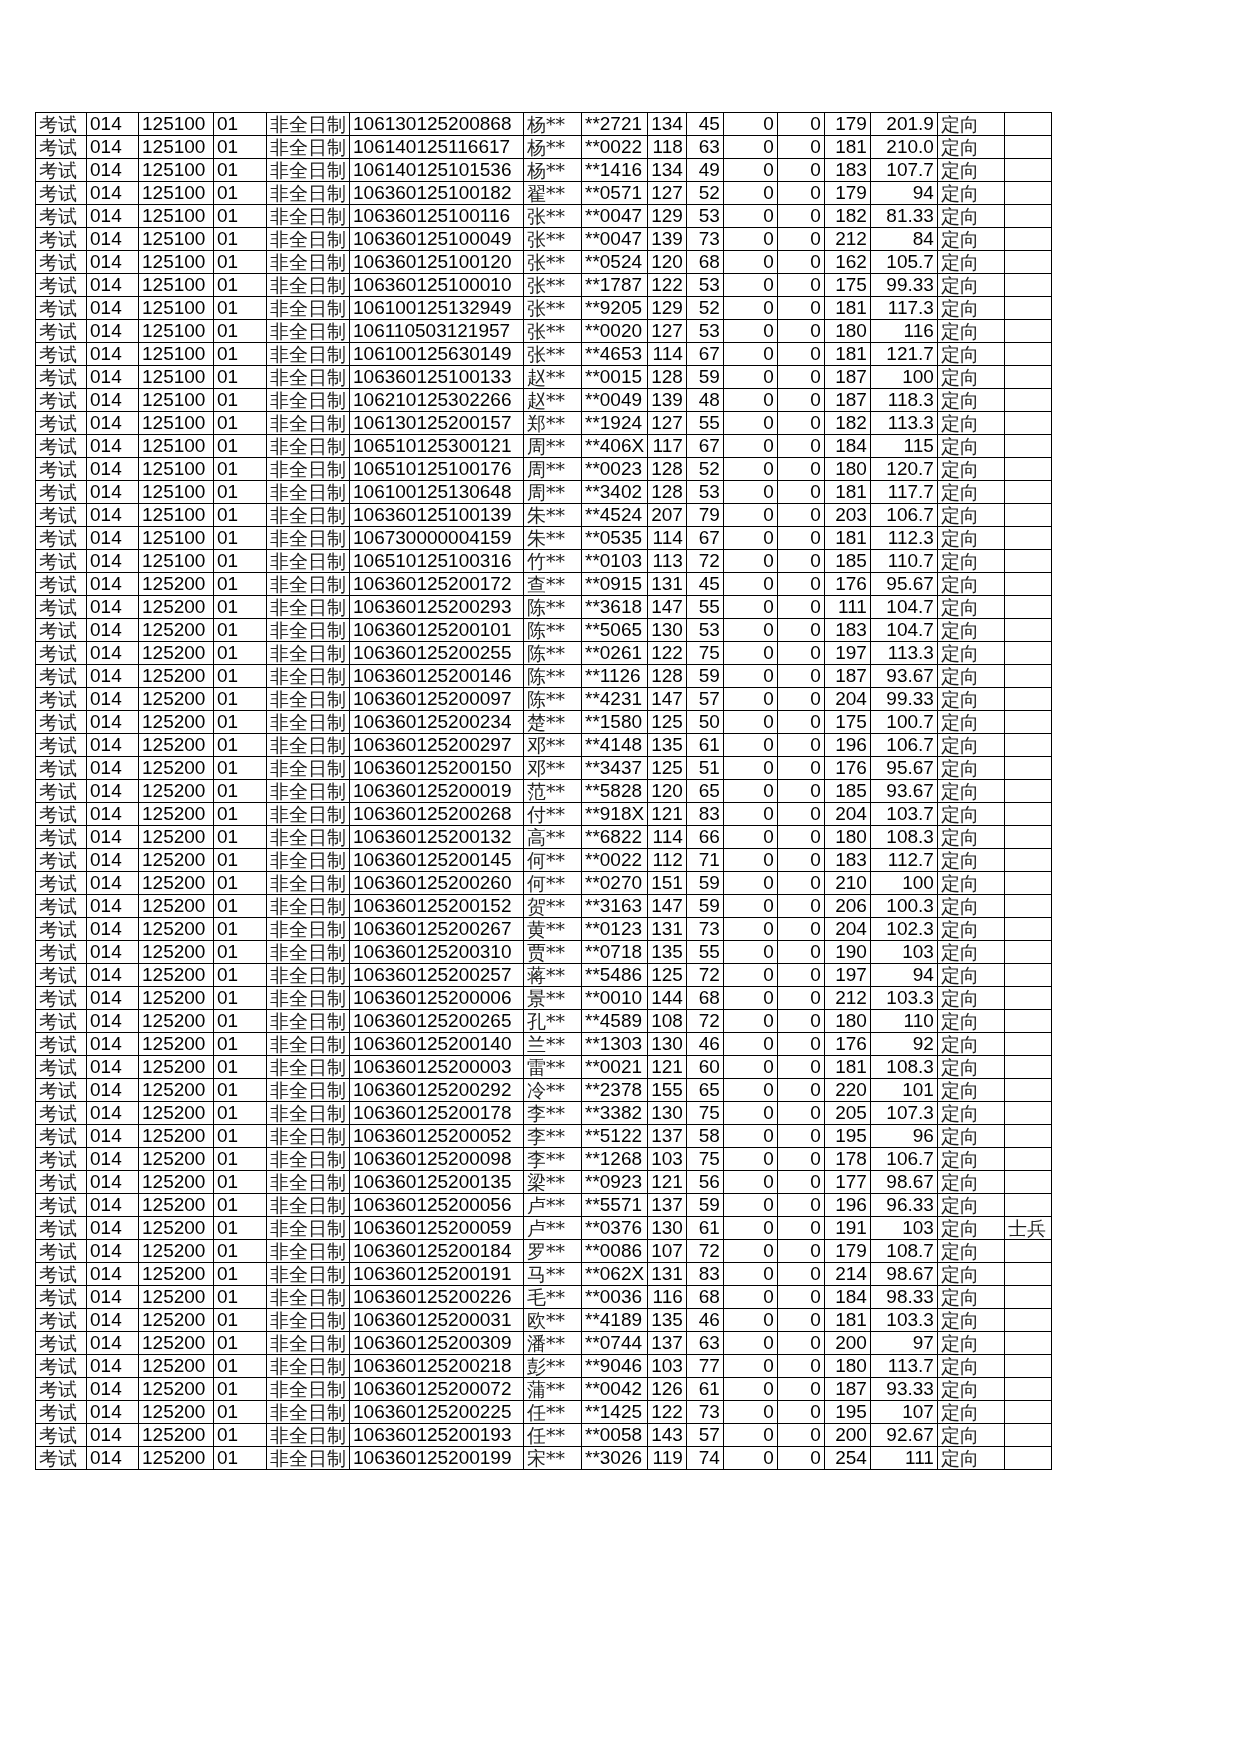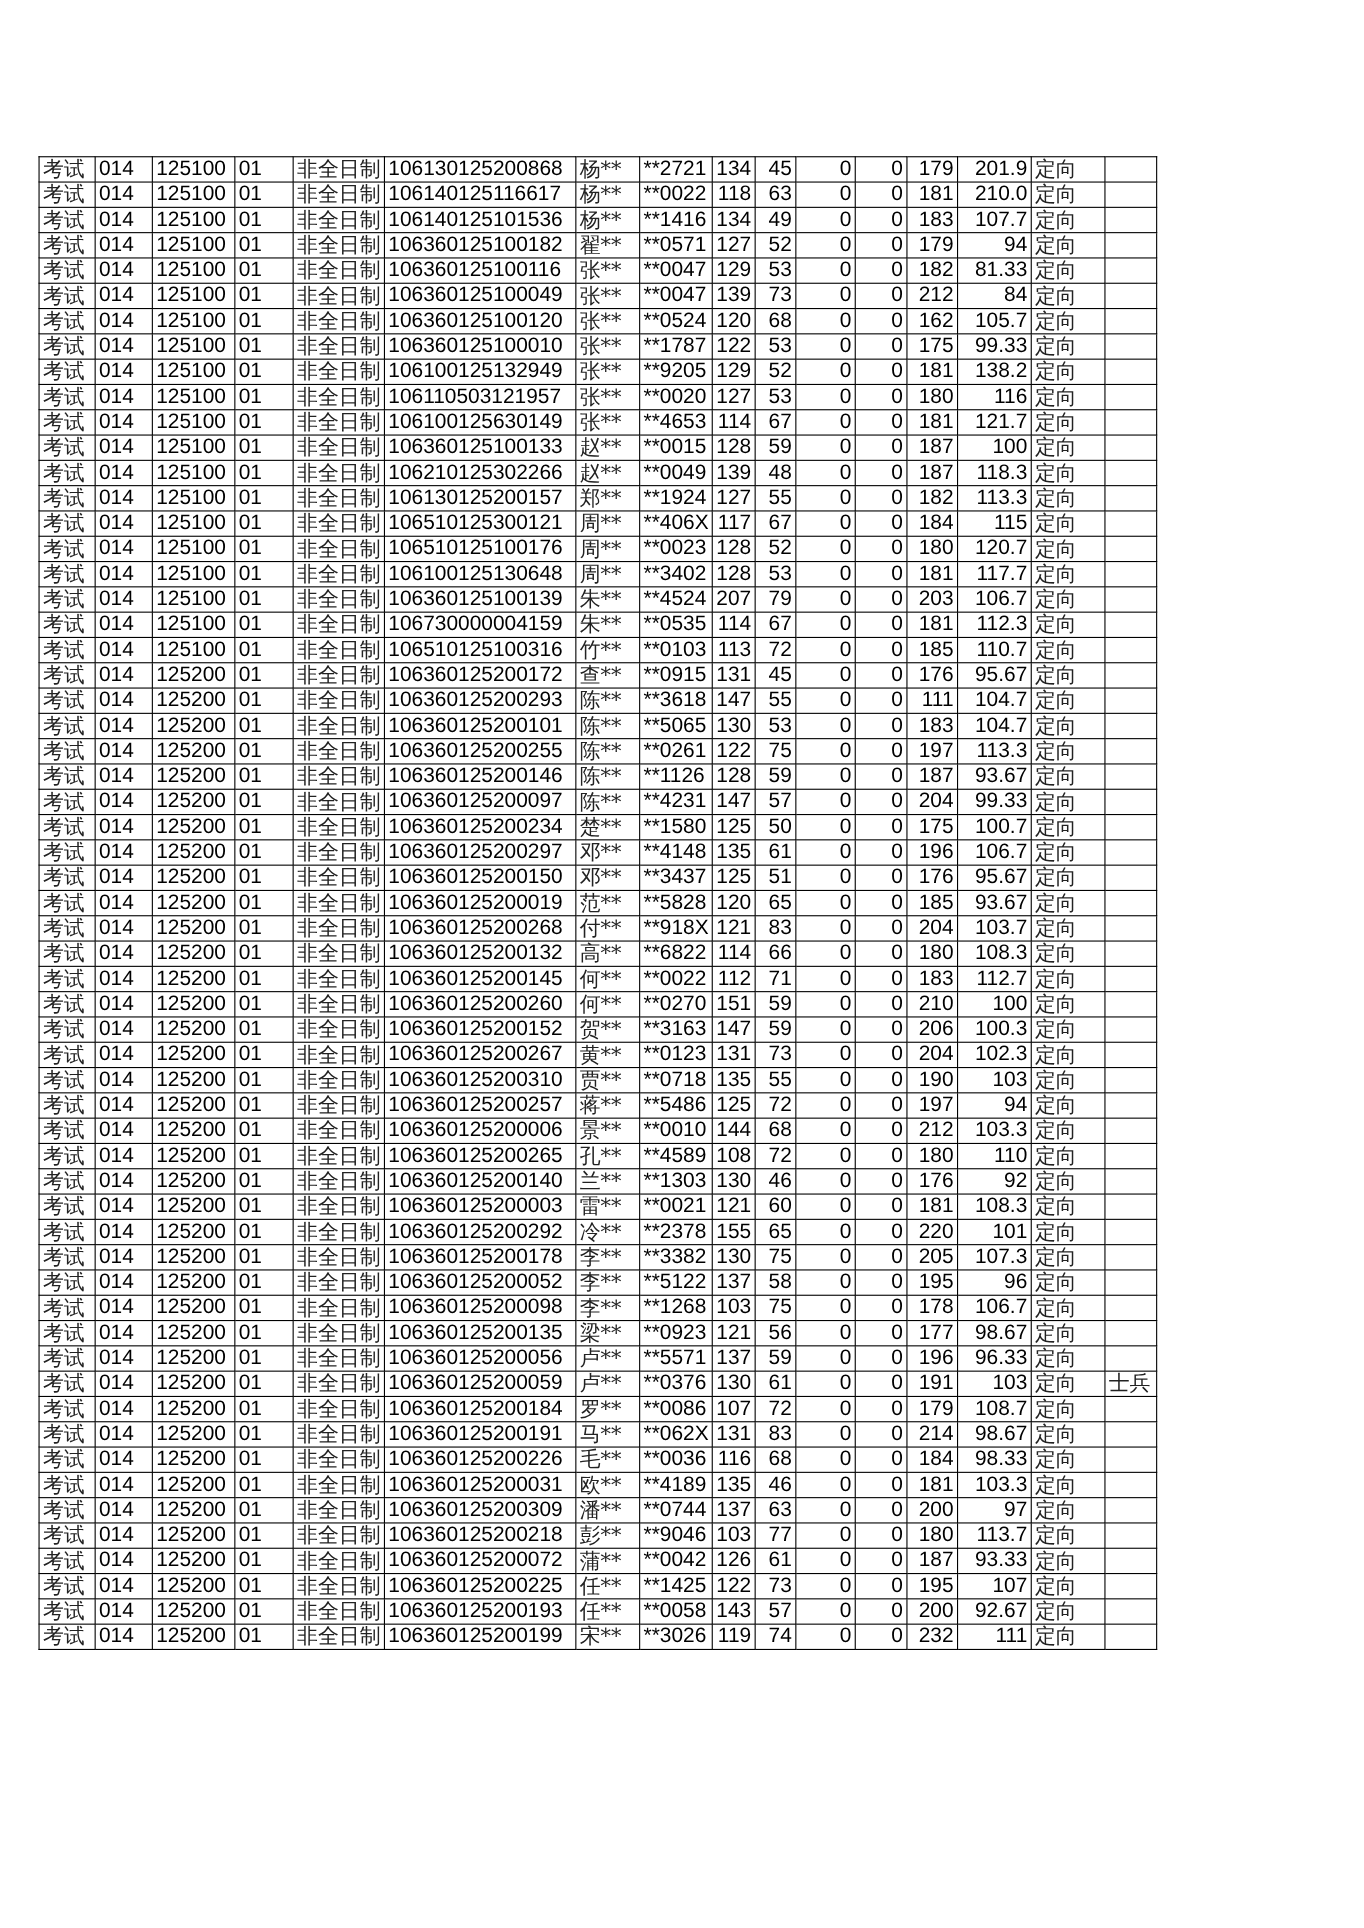--- a/index.html
+++ b/index.html
@@ -1,18 +1,18 @@
 <!DOCTYPE html>
 <html><head>
   <meta charset="utf-8">
   <style>
     html, body { margin: 0; padding: 0; background: #ffffff; }
     body { width: 1240px; height: 1753px; position: relative; overflow: hidden;
            font-family: "Liberation Sans", "DejaVu Sans", sans-serif; color: #000; }
-    .page { position: absolute; left: 35px; top: 112px; margin-top: 30px; }
+    .page { position: absolute; left: 35px; top: 112px; }
     table.roster { border-collapse: collapse; table-layout: fixed; }
     table.roster td {
       border: 1.5px solid #000;
       height: 22px; padding: 0 3px;
       font-size: 19px; line-height: 22px;
       white-space: nowrap; overflow: hidden;
       box-sizing: border-box;
     }
     td.cjk { font-family: "DejaVu Serif", "Liberation Serif", serif; font-size: 17px; color: #222; }
     td.num { text-align: right; }
@@ -199,21 +199,21 @@
     <td class="txt">01</td>
     <td class="cjk txt">非全日制</td>
     <td class="txt">106100125132949</td>
     <td class="cjk txt">张**</td>
     <td class="txt">**9205</td>
     <td class="num">129</td>
     <td class="num">52</td>
     <td class="num">0</td>
     <td class="num">0</td>
     <td class="num">181</td>
-    <td class="num">138.2</td>
+    <td class="num">117.3</td>
     <td class="cjk txt">定向</td>
     <td class="cjk txt"></td>
   </tr>
         <tr>
     <td class="cjk txt">考试</td>
     <td class="txt">014</td>
     <td class="txt">125100</td>
     <td class="txt">01</td>
     <td class="cjk txt">非全日制</td>
     <td class="txt">106110503121957</td>
@@ -1098,20 +1098,20 @@
     <td class="txt">125200</td>
     <td class="txt">01</td>
     <td class="cjk txt">非全日制</td>
     <td class="txt">106360125200199</td>
     <td class="cjk txt">宋**</td>
     <td class="txt">**3026</td>
     <td class="num">119</td>
     <td class="num">74</td>
     <td class="num">0</td>
     <td class="num">0</td>
-    <td class="num">232</td>
+    <td class="num">254</td>
     <td class="num">111</td>
     <td class="cjk txt">定向</td>
     <td class="cjk txt"></td>
   </tr>
       </tbody>
   </table>
 </div>
 
 </body></html>

